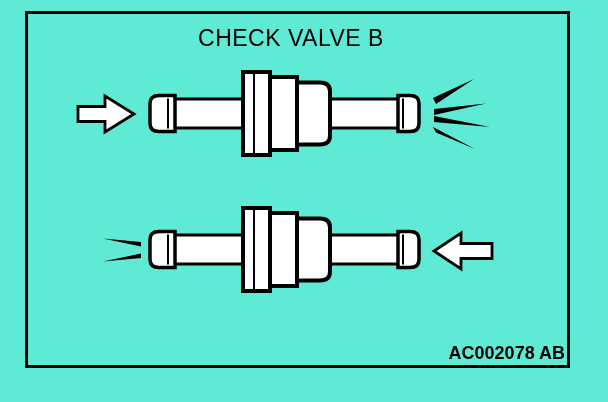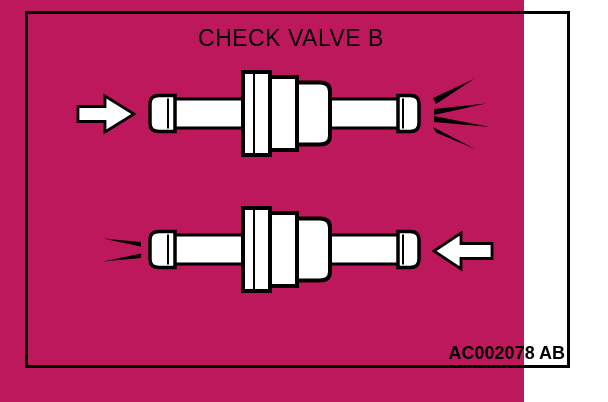--- a/index.html
+++ b/index.html
@@ -6,23 +6,23 @@
     margin: 0;
     padding: 0;
     background: #ffffff;
     width: 608px;
     height: 402px;
     overflow: hidden;
     font-family: "Liberation Sans", sans-serif;
   }
   .stage {
     position: relative;
-    width: 524px;
+    width: 608px;
     height: 402px;
-    background: #be185d;
+    background: #5eead4;
   }
   svg text {
     font-family: "Liberation Sans", sans-serif;
     fill: #000000;
   }
   .title-text {
     font-size: 23px;
     font-weight: 400;
     letter-spacing: 0.5px;
   }

